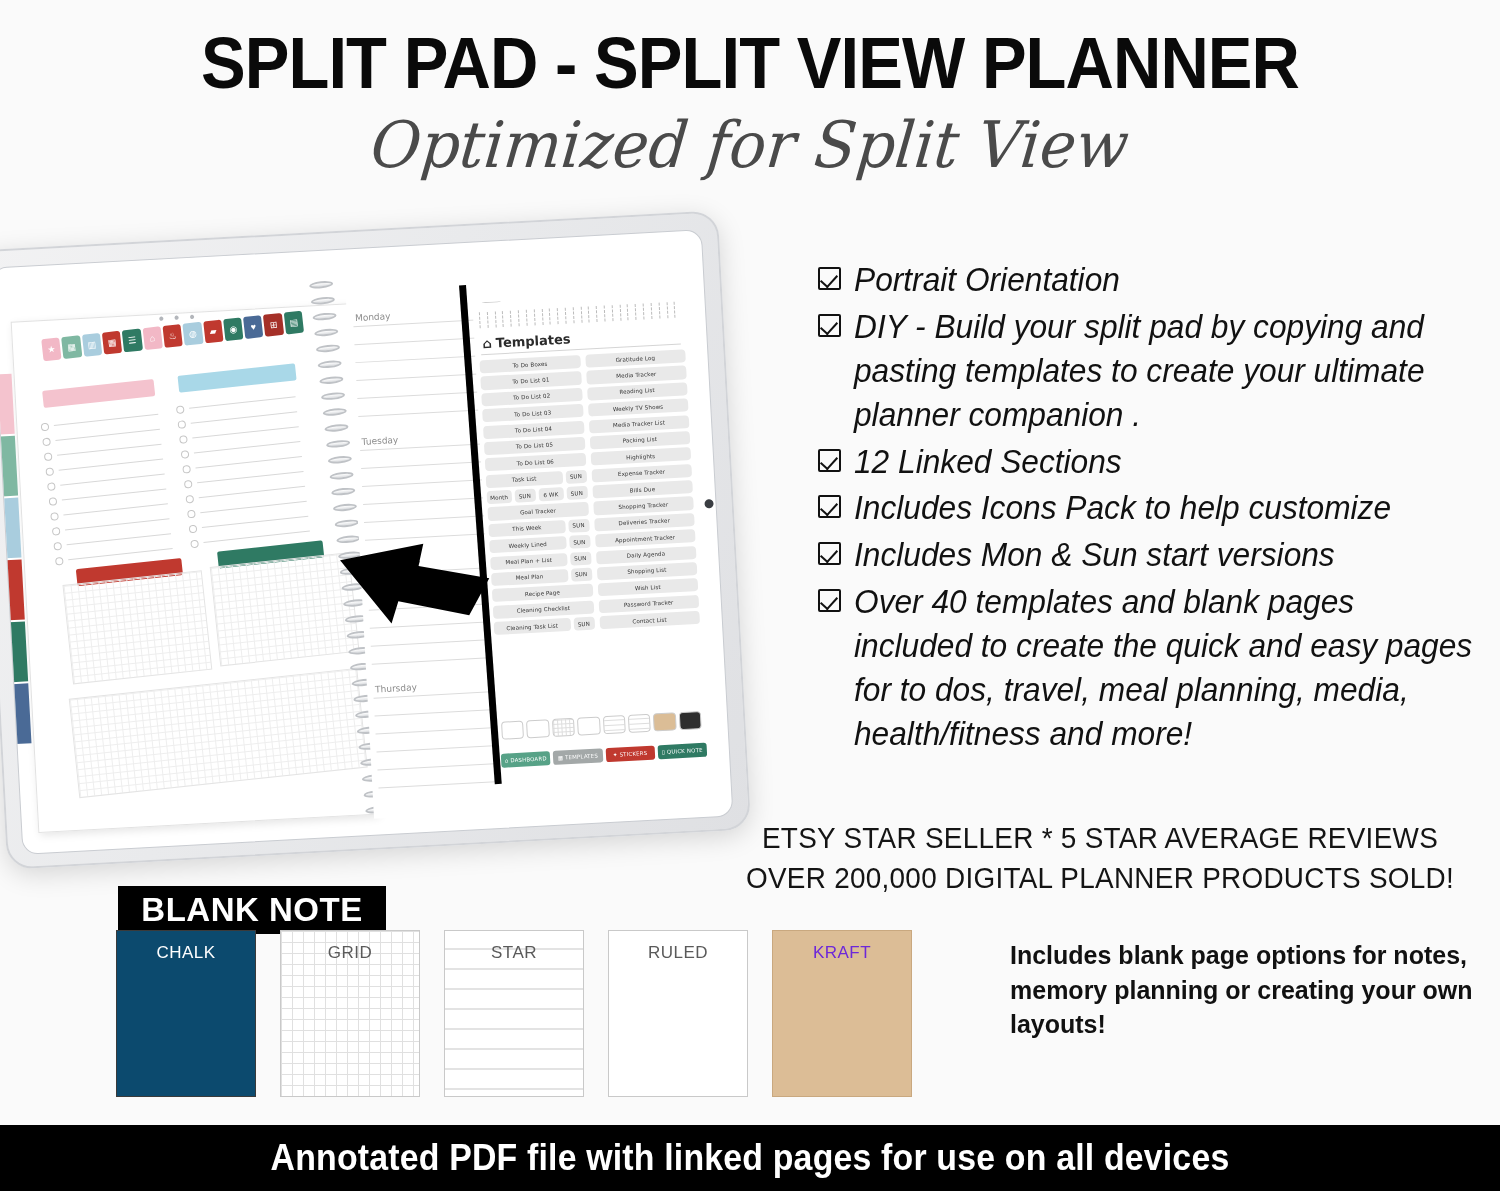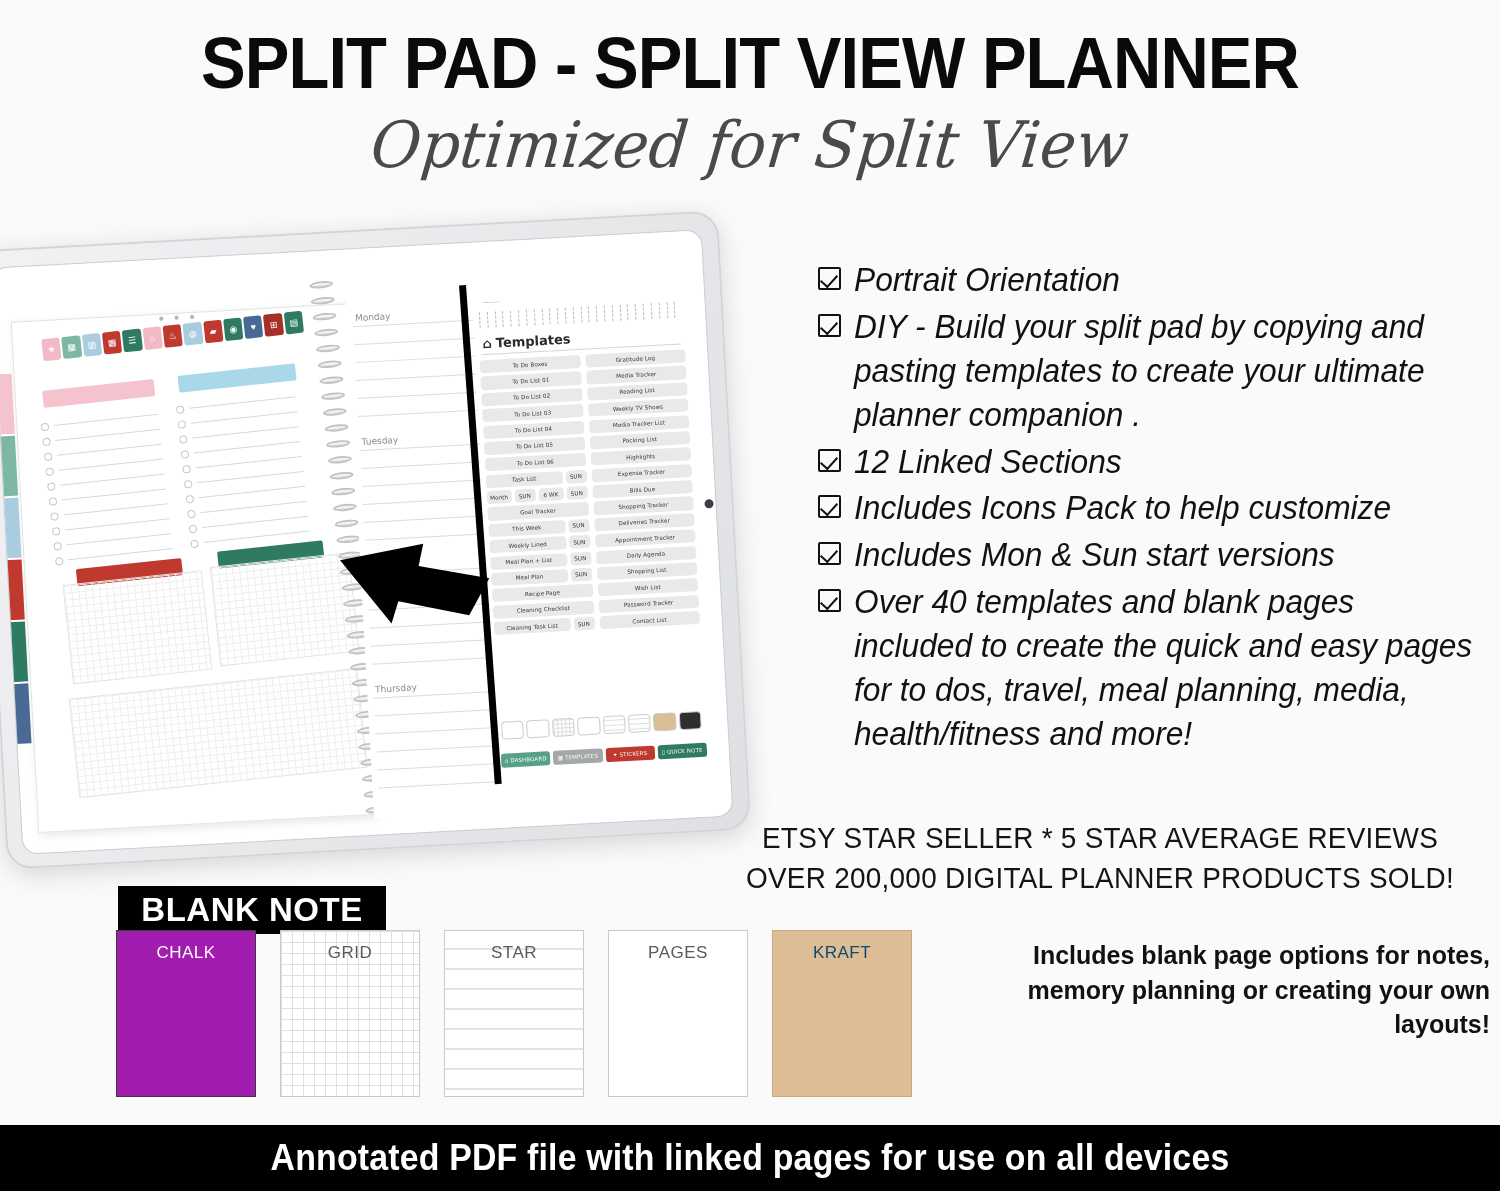--- a/index.html
+++ b/index.html
@@ -187,38 +187,38 @@
     font-weight: 700; font-size: 33px; letter-spacing: .5px;
     display: flex; align-items: center; justify-content: center;
   }
   .bp-row { position: absolute; left: 116px; top: 930px; display: flex; gap: 24px; }
   .bp-card { width: 140px; height: 167px; border: 1px solid #c9c9c9; position: relative; background: #fff; }
   .bp-label {
     position: absolute; top: 12px; left: 0; width: 100%; text-align: center;
     font-size: 17px; color: #5a5a5a; font-family: "Liberation Sans", sans-serif;
     letter-spacing: .5px; z-index: 2;
   }
-  .bp-card.chalk { background: #a21caf; border-color: #3a3a3a; }
+  .bp-card.chalk { background: #0c4a6e; border-color: #3a3a3a; }
   .bp-card.chalk .bp-label { color: #fff; }
   .bp-card.grid {
     background-image:
       linear-gradient(to right,#e0e0e0 1px,transparent 1px),
       linear-gradient(to bottom,#e0e0e0 1px,transparent 1px);
     background-size: 11px 11px;
   }
   .bp-card.dotgrid { background-image: radial-gradient(#d2d2d2 1px, transparent 1.3px); background-size: 11px 11px; }
   .bp-card.ruled {
     background-image: linear-gradient(to bottom,transparent 17px,#e3e3e3 17px,#e3e3e3 19px,transparent 19px);
     background-size: 100% 20px;
   }
   .bp-card.kraft { background: #dcbd96; border-color: #c9a87f; }
-  .bp-card.kraft .bp-label { color: #0c4a6e; }
+  .bp-card.kraft .bp-label { color: #6d28d9; }
 
   .bp-note {
-    position: absolute; left: 1010px; top: 938px; width: 480px; text-align: right;
+    position: absolute; left: 1010px; top: 938px; width: 480px; text-align: left;
     font-family: "Liberation Sans", sans-serif; font-weight: 700;
     font-size: 25px; line-height: 1.38; color: #111;
   }
 
   
   .footer {
     position: absolute; left: 0; bottom: 0; width: 1500px; height: 66px;
     background: #000; display: flex; align-items: center; justify-content: center;
   }
   .footer-text {
@@ -649,21 +649,21 @@
       <div class="bp-card chalk">
         <div class="bp-label">CHALK</div>
       </div>
       <div class="bp-card grid">
         <div class="bp-label">GRID</div>
       </div>
       <div class="bp-card ruled">
         <div class="bp-label">STAR</div>
       </div>
       <div class="bp-card blank">
-        <div class="bp-label">PAGES</div>
+        <div class="bp-label">RULED</div>
       </div>
       <div class="bp-card kraft">
         <div class="bp-label">KRAFT</div>
       </div>
     </div>
   <div class="bp-note">Includes  blank page options for notes, memory planning or creating your own layouts!</div>
 
   <div class="footer">
     <div class="footer-text">Annotated PDF file with linked pages for use on all devices</div>
   </div>

